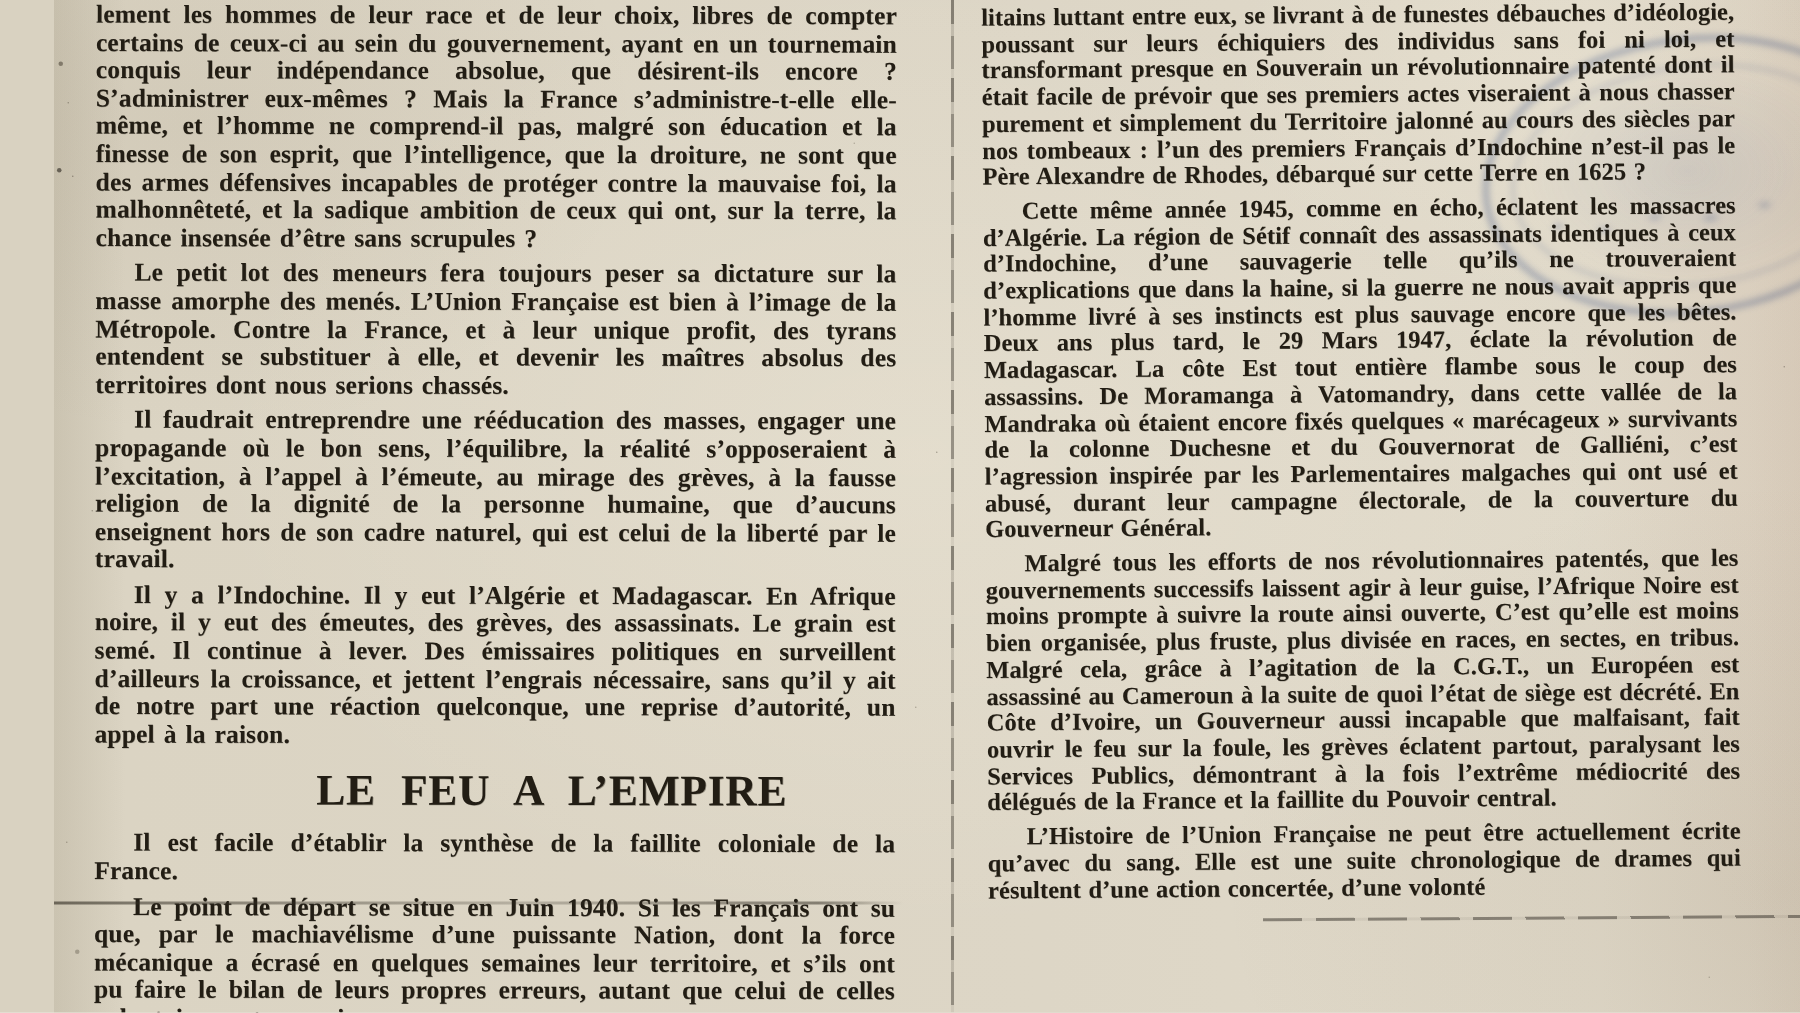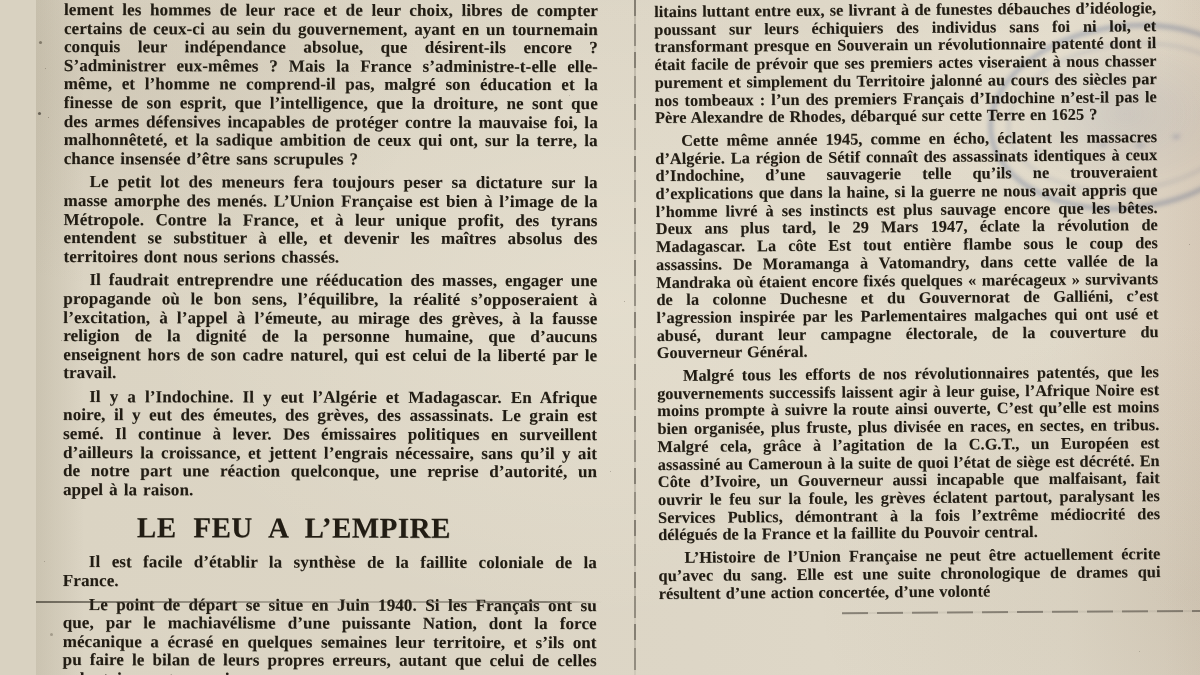--- a/index.html
+++ b/index.html
@@ -37,21 +37,21 @@
   }
   .col-right{
     left:618px;width:502px;padding-top:3px;
     font-size:16.3px;line-height:17.7px;word-spacing:.9px;letter-spacing:.05px;
     transform:rotate(-.45deg);transform-origin:0 0;
   }
   .para{margin:0 0 5px 0;text-indent:26px;}
   .para.no-indent{text-indent:0;}
   .headline{
     font-size:29px;line-height:32px;font-weight:700;
-    text-align:center;letter-spacing:.5px;word-spacing:9px;
+    text-align:right;letter-spacing:.5px;word-spacing:9px;
     margin:12px 72px 10px 0;
     text-shadow:0.4px 0.4px 0 rgba(34,29,20,.4);
   }
   .divider{
     position:absolute;left:598px;top:0;width:2px;height:675px;z-index:2;
     background:repeating-linear-gradient(180deg,
       rgba(45,40,32,.50) 0 16px, rgba(45,40,32,.16) 16px 24px,
       rgba(45,40,32,.42) 24px 46px, rgba(45,40,32,.08) 46px 52px);
   }
   .stamp{

